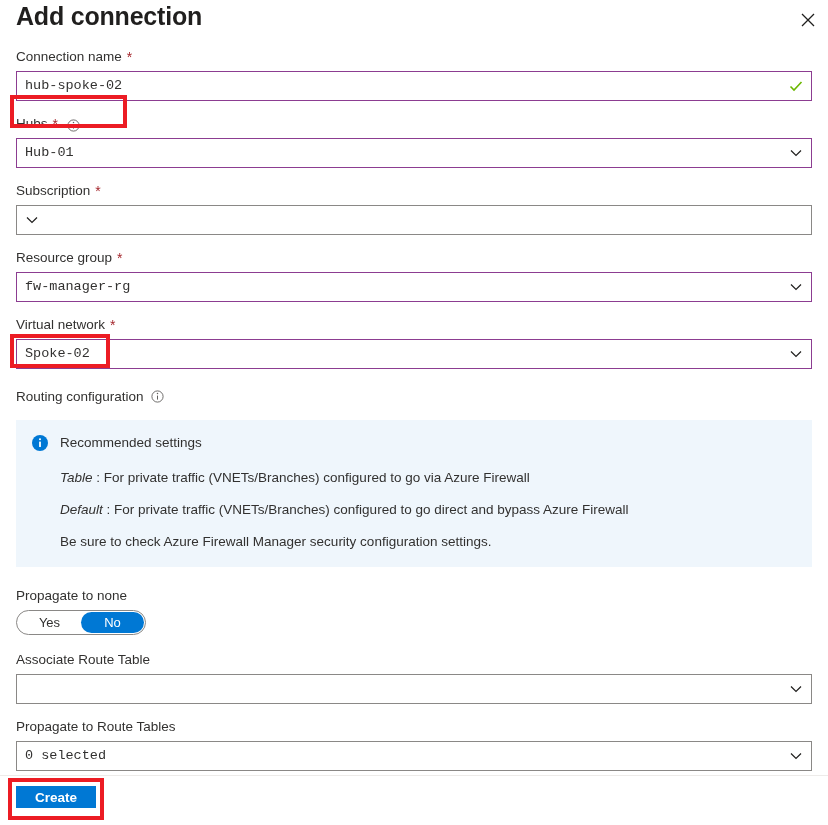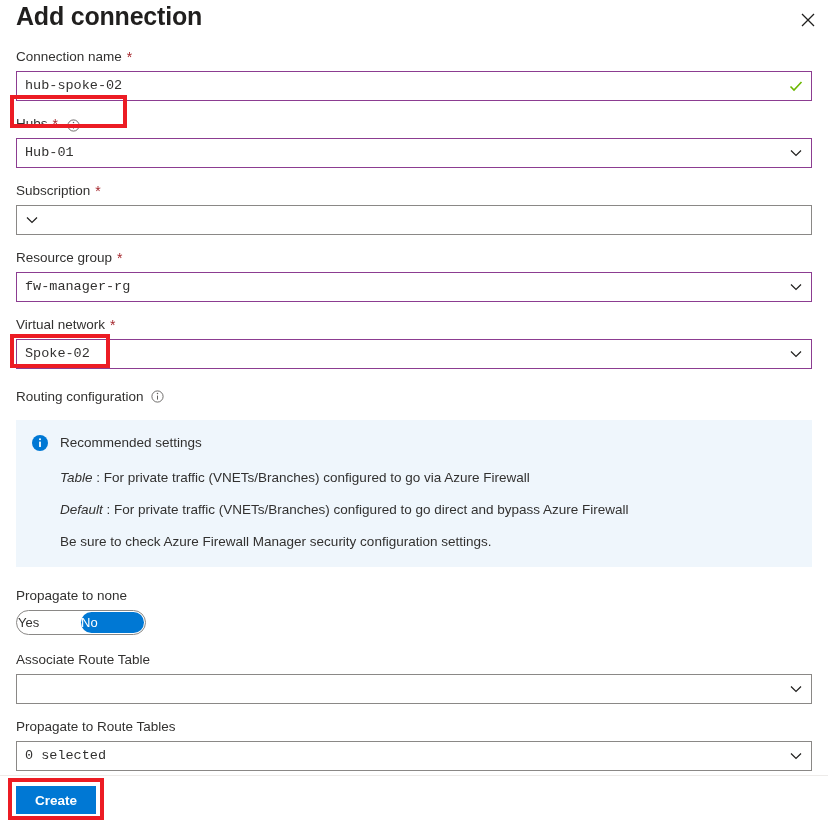--- a/index.html
+++ b/index.html
@@ -196,21 +196,21 @@
     border-radius: 14px;
     background: #ffffff;
     display: flex;
     align-items: center;
     padding: 1px;
     cursor: pointer;
     position: relative;
   }
   .toggle-option {
     flex: 1;
-    text-align: left;
+    text-align: center;
     font-size: 13px;
     line-height: 21px;
     border-radius: 12px;
     height: 21px;
     color: #323130;
     user-select: none;
   }
   .toggle-option.active {
     background: #0078d4;
     color: #ffffff;
@@ -223,21 +223,21 @@
     top: 775px;
     width: 828px;
     border-top: 1px solid #edebe9;
     height: 50px;
   }
   .create-button {
     position: absolute;
     left: 16px;
     top: 10px;
     min-width: 80px;
-    height: 28px;
+    height: 22px;
     background: #0078d4;
     color: #ffffff;
     border: none;
     font-size: 13.5px;
     font-weight: bold;
     font-family: "Liberation Sans", sans-serif;
     cursor: pointer;
     padding: 0 14px;
   }
 </style>

